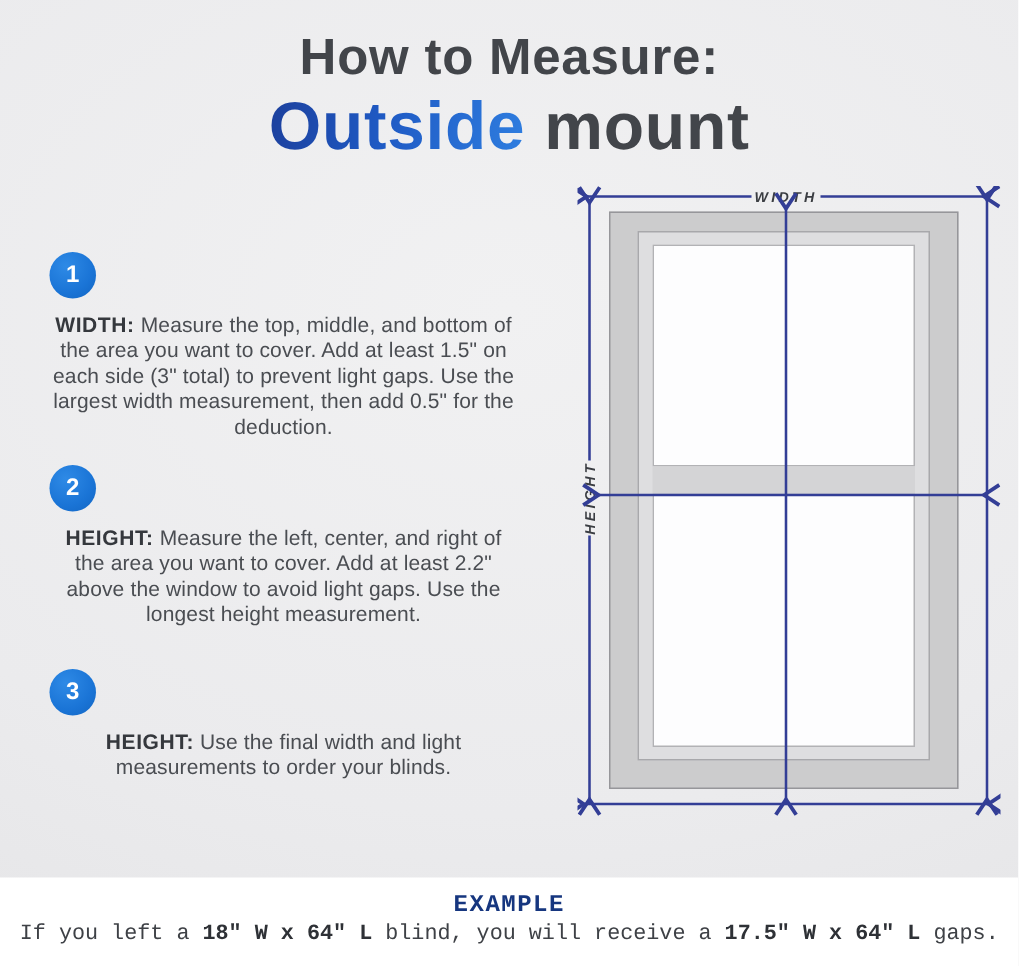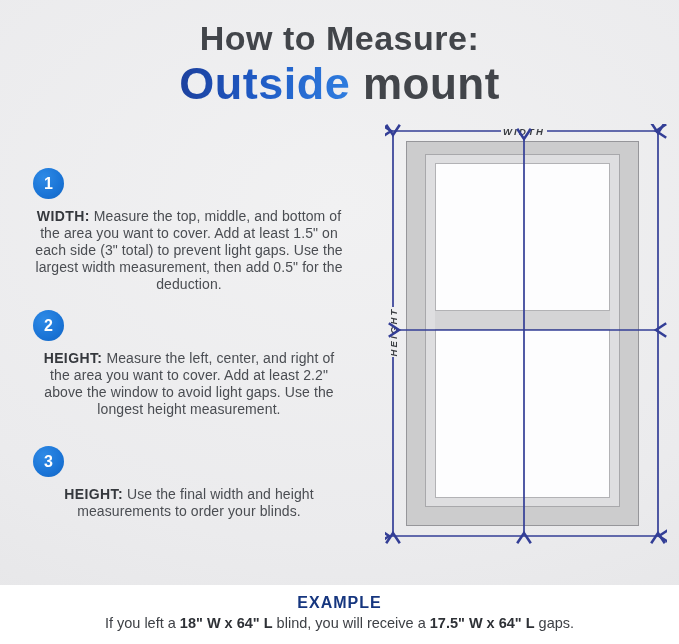--- a/index.html
+++ b/index.html
@@ -116,20 +116,21 @@
     letter-spacing: 2.2px;
     fill: #3a3d42;
   }
   
   .footer {
     position: absolute;
     left: 0; top: 585px;
     width: 100%; height: 59px;
     background: #ffffff;
     text-align: center;
+    font-family: Liberation Mono, monospace;
   }
   .footer-heading {
     padding-top: 9px;
     font-size: 16px;
     font-weight: 700;
     letter-spacing: 1px;
     color: #16367f;
   }
   .footer-line {
     margin-top: 3px;
@@ -157,21 +158,21 @@
       <div class="step-text"><span class="step-label">WIDTH:</span><span> Measure the top, middle, and bottom of the area you want to cover. Add at least 1.5" on each side (3" total) to prevent light gaps. Use the largest width measurement, then add 0.5" for the deduction.</span></div>
     </div>
 
     <div class="step step-2">
       <div class="step-badge">2</div>
       <div class="step-text"><span class="step-label">HEIGHT:</span><span> Measure the left, center, and right of the area you want to cover. Add at least 2.2" above the window to avoid light gaps. Use the longest height measurement.</span></div>
     </div>
 
     <div class="step step-3">
       <div class="step-badge">3</div>
-      <div class="step-text"><span class="step-label">HEIGHT:</span><span> Use the final width and height measurements to order your blinds.</span></div>
+      <div class="step-text"><span class="step-label">HEIGHT:</span><span> Use the final width and light measurements to order your blinds.</span></div>
     </div>
 
   </div>
 
   <div class="diagram">
 
     <div class="window-frame">
       <div class="window-sash">
         <div class="window-pane pane-top"></div>
         <div class="meeting-rail"></div>

